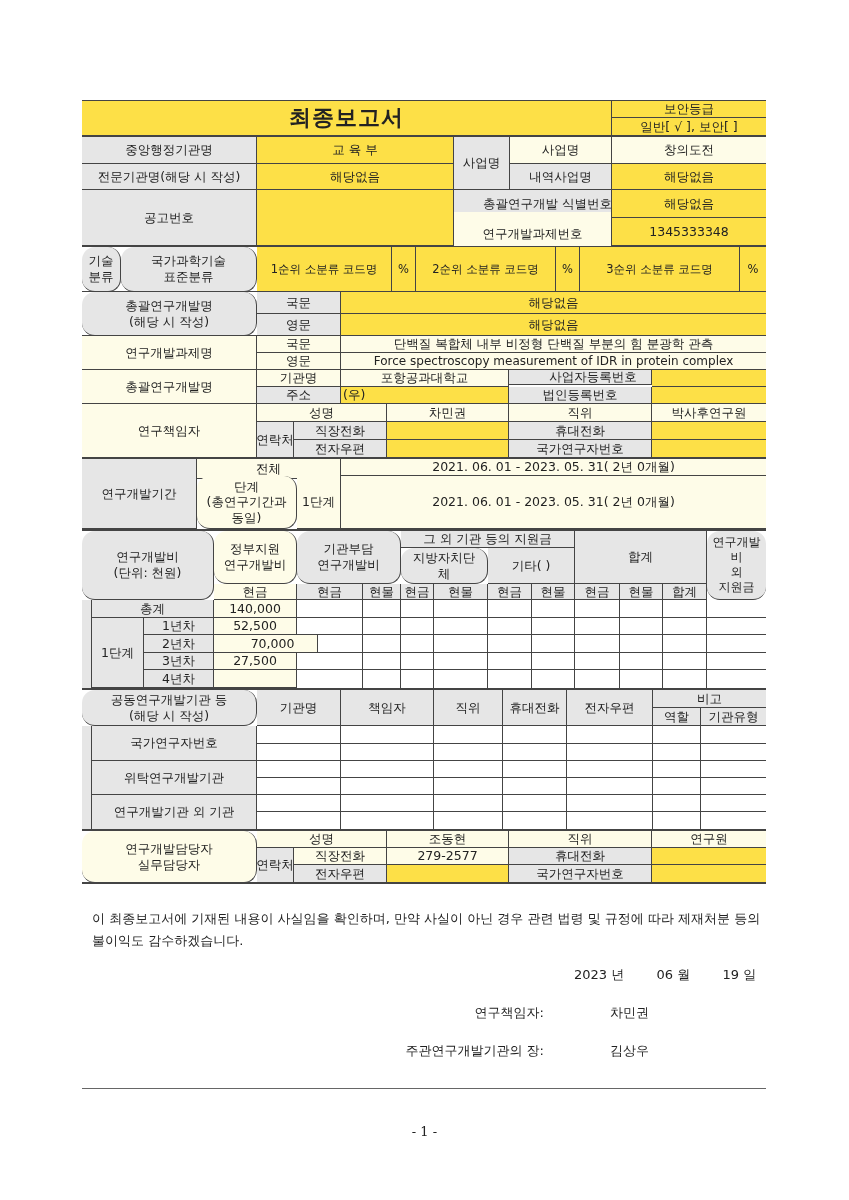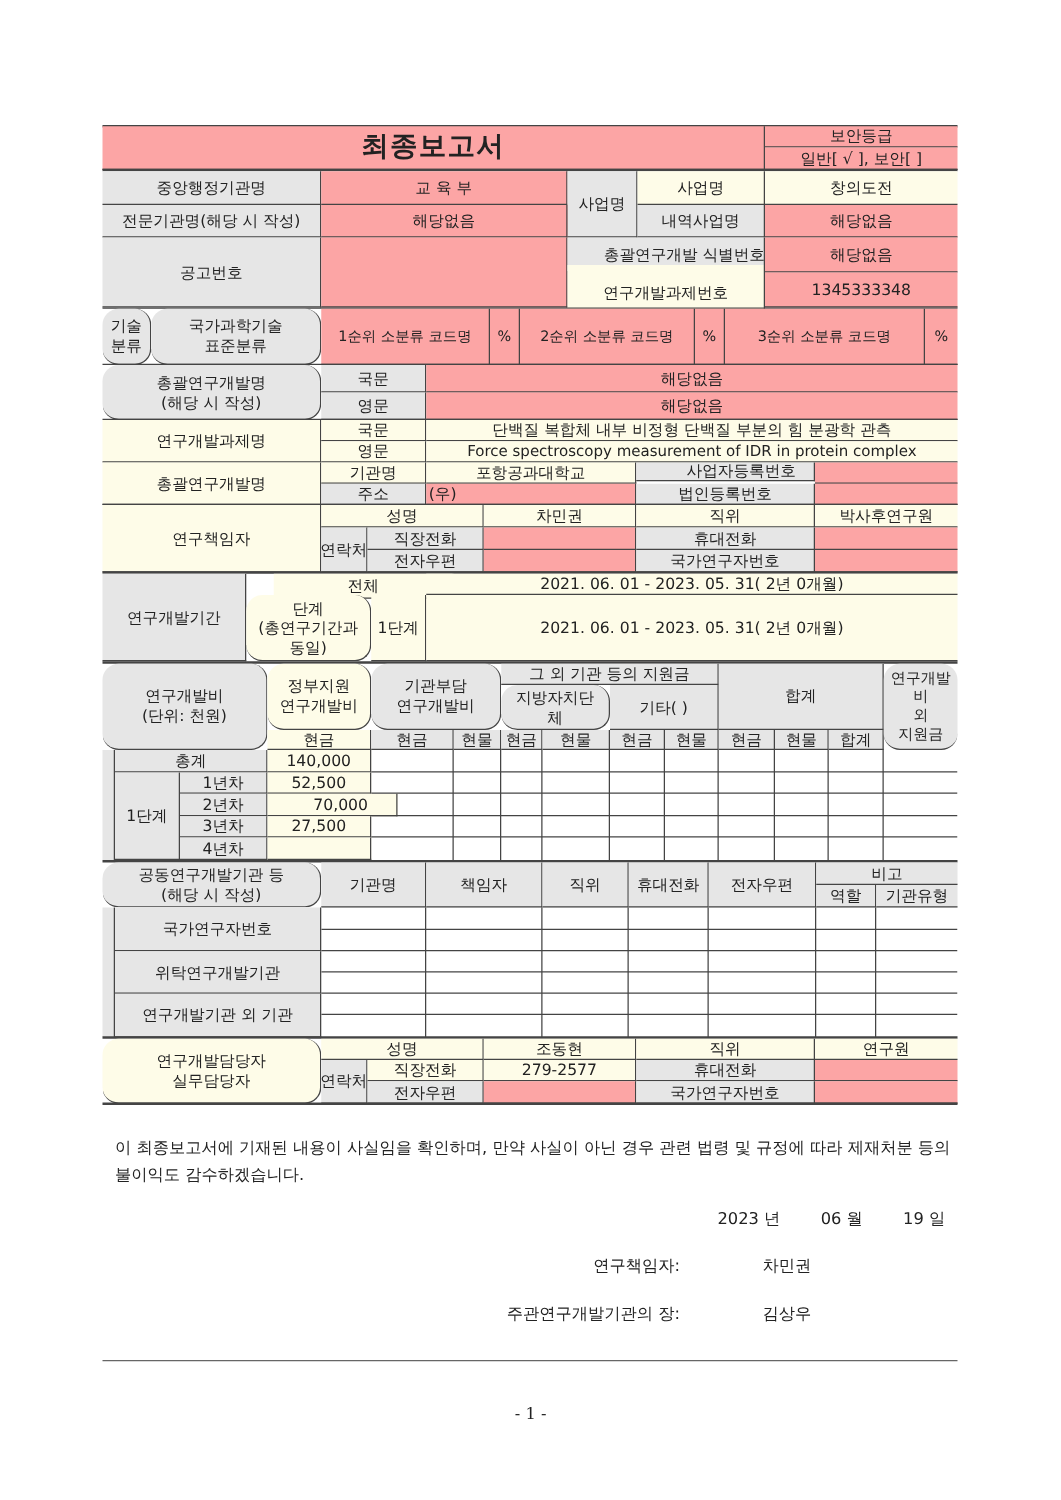--- a/index.html
+++ b/index.html
@@ -1,20 +1,20 @@
 <!DOCTYPE html>
 <html><head>
 <meta charset="utf-8">
 <style>
   html,body{margin:0;padding:0;background:#fff;}
   body{width:849px;height:1200px;position:relative;overflow:hidden;font-family:"DejaVu Sans","Liberation Sans",sans-serif;color:#222;}
   .c{position:absolute;box-sizing:border-box;display:flex;align-items:center;justify-content:center;text-align:center;font-size:12.5px;line-height:1.25;border-right:1px solid #444;border-bottom:1px solid #444;padding:0 2px;white-space:nowrap;}
   .g{background:#e6e6e6;}
   .y{background:#fefce8;}
-  .w{background:#fca5a5;}
+  .w{background:#fde047;}
   .nb{border-right:none;}
   .wrap{white-space:normal;border-radius:13px;}
   .hl{position:absolute;left:82px;width:684px;height:0;border-top:2px solid #444;}
   .title{font-size:22px;font-weight:bold;letter-spacing:1px;}
   .txt{position:absolute;font-size:13px;white-space:nowrap;}
 </style>
 </head>
 <body>
 
 <div id="form">
@@ -91,21 +91,21 @@
 <div class="c w" style="left:387px;top:422px;width:122px;height:18px;"></div>
 <div class="c g" style="left:509px;top:422px;width:143px;height:18px;">휴대전화</div>
 <div class="c w nb" style="left:652px;top:422px;width:114px;height:18px;"></div>
 <div class="c g" style="left:294px;top:440px;width:93px;height:18px;">전자우편</div>
 <div class="c w" style="left:387px;top:440px;width:122px;height:18px;"></div>
 <div class="c g" style="left:509px;top:440px;width:143px;height:18px;">국가연구자번호</div>
 <div class="c w nb" style="left:652px;top:440px;width:114px;height:18px;"></div>
 <div class="hl" style="top:457px"></div>
 
 <div class="c g" style="left:82px;top:459px;width:115px;height:70px;">연구개발기간</div>
-<div class="c y" style="left:197px;top:459px;width:144px;height:20px;margin-left:22px;">전체</div>
+<div class="c y" style="left:197px;top:459px;width:144px;height:20px;">전체</div>
 <div class="c y nb" style="left:341px;top:459px;width:425px;height:17px;">2021. 06. 01 - 2023. 05. 31(  2년  0개월)</div>
 <div class="c y wrap" style="left:197px;top:476px;width:100px;height:53px;white-space:pre-line;">단계
 (총연구기간과
 동일)</div>
 <div class="c y" style="left:297px;top:476px;width:44px;height:53px;">1단계</div>
 <div class="c y nb" style="left:341px;top:476px;width:425px;height:53px;">2021. 06. 01 - 2023. 05. 31(  2년  0개월)</div>
 <div class="hl" style="top:529px"></div>
 
 <div class="c g wrap" style="left:82px;top:531px;width:132px;height:69px;white-space:pre-line;">연구개발비
 (단위: 천원)</div>

